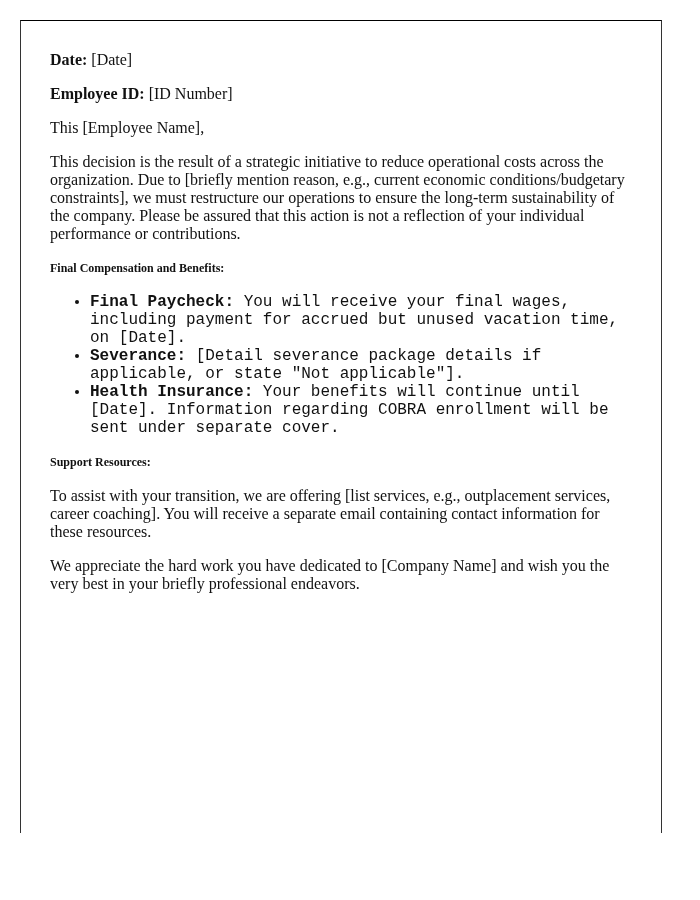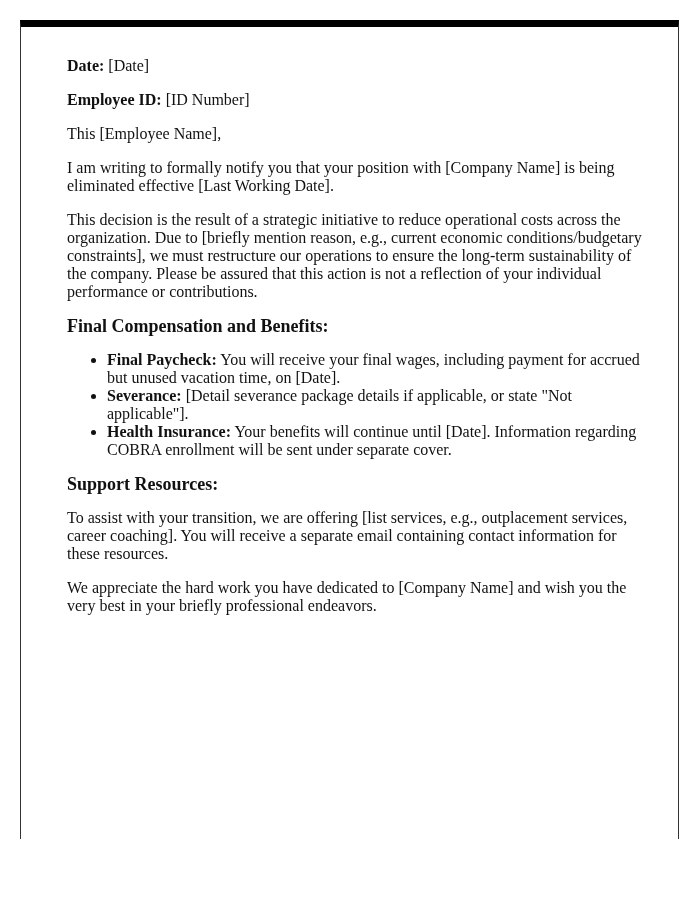--- a/index.html
+++ b/index.html
@@ -16,61 +16,61 @@
     line-height: 18px;
     color: #111111;
     position: relative;
   }
   .letter {
     position: absolute;
     left: 20px;
     top: 20px;
     width: 581px;
     height: 782px;
-    border-top: 7px solid #000000;
+    border-top: 1px solid #000000;
     border-left: 1px solid #333333;
     border-right: 1px solid #333333;
-    padding: 30px 30px 0 46px;
+    padding: 30px 30px 0 29px;
     overflow: hidden;
     box-sizing: content-box;
   }
   .letter p {
     margin: 0 0 16px 0;
   }
   .letter b {
     font-weight: bold;
   }
   .letter h3 {
-    font-size: 18px;
+    font-size: 12px;
     font-weight: bold;
     margin: 0 0 16px 0;
     line-height: 18px;
   }
   .letter ul {
     margin: 0 0 16px 0;
     padding-left: 40px;
+    font-family: Liberation Mono, monospace;
   }
   .letter li {
     margin: 0;
   }
 </style>
 </head>
 <body>
 
 <div class="letter">
 
   <p><b>Date:</b> <span>[Date]</span></p>
 
 
   <p><b>Employee ID:</b> <span>[ID Number]</span></p>
 
 
   <p>This [Employee Name],</p>
 
-  <p>I am writing to formally notify you that your position with [Company Name] is being eliminated effective [Last Working Date].</p>
 
   <p>This decision is the result of a strategic initiative to reduce operational costs across the organization. Due to [briefly mention reason, e.g., current economic conditions/budgetary constraints], we must restructure our operations to ensure the long-term sustainability of the company. Please be assured that this action is not a reflection of your individual performance or contributions.</p>
 
   <h3>Final Compensation and Benefits:</h3>
 
   <ul>
     <li><b>Final Paycheck:</b> <span>You will receive your final wages, including payment for accrued but unused vacation time, on [Date].</span></li>
     <li><b>Severance:</b> <span>[Detail severance package details if applicable, or state "Not applicable"].</span></li>
     <li><b>Health Insurance:</b> <span>Your benefits will continue until [Date]. Information regarding COBRA enrollment will be sent under separate cover.</span></li>
   </ul>

